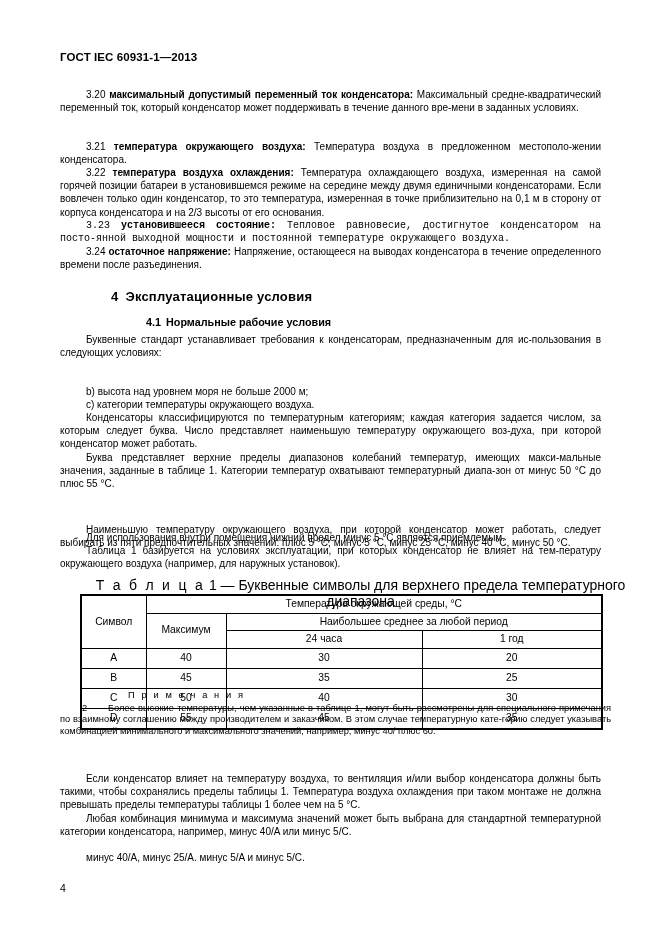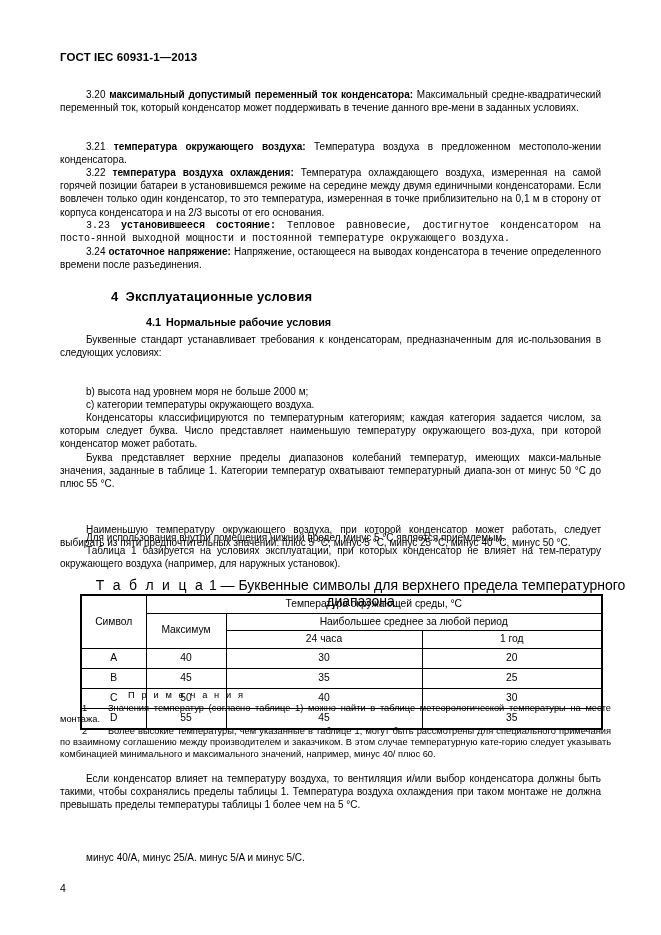--- a/index.html
+++ b/index.html
@@ -251,28 +251,30 @@
           <td class="body-cell outer-b">55</td>
           <td class="body-cell outer-b">45</td>
           <td class="body-cell outer-r outer-b">35</td>
         </tr>
       </tbody>
     </table>
   </div>
 
   <div class="notes" style="top:690px;">
     <span class="nhead">П р и м е ч а н и я</span>
-    <span class="nitem"><span class="nnum">1</span><span>Значения температур (согласно таблице 1) можно найти в таблице метеорологической температуры на месте монтажа.</span></span>
     <span class="nitem"><span class="nnum">2</span><span>Более высокие температуры, чем указанные в таблице 1, могут быть рассмотрены для специального примечания по взаимному соглашению между производителем и заказчиком. В этом случае температурную кате-горию следует указывать комбинацией минимального и максимального значений, например, минус 40/ плюс 60.</span></span>
   </div>
 
   <div class="para" style="top:772px;">
     <span class="ind"></span><span>Если конденсатор влияет на температуру воздуха, то вентиляция и/или выбор конденсатора должны быть такими, чтобы сохранялись пределы таблицы 1. Температура воздуха охлаждения при таком монтаже не должна превышать пределы температуры таблицы 1 более чем на 5 °C.</span>
   </div>
 
+  <div class="para" style="top:812px;">
+    <span class="ind"></span><span>Любая комбинация минимума и максимума значений может быть выбрана для стандартной температурной категории конденсатора, например, минус 40/A или  минус 5/C.</span>
+  </div>
 
 
   <div class="para" style="top:851px;">
     <span class="ind"></span><span>минус  40/A, минус 25/A. минус 5/A и минус 5/C.</span>
   </div>
 
   <div class="page-num">4</div>
 
 </div>
 

